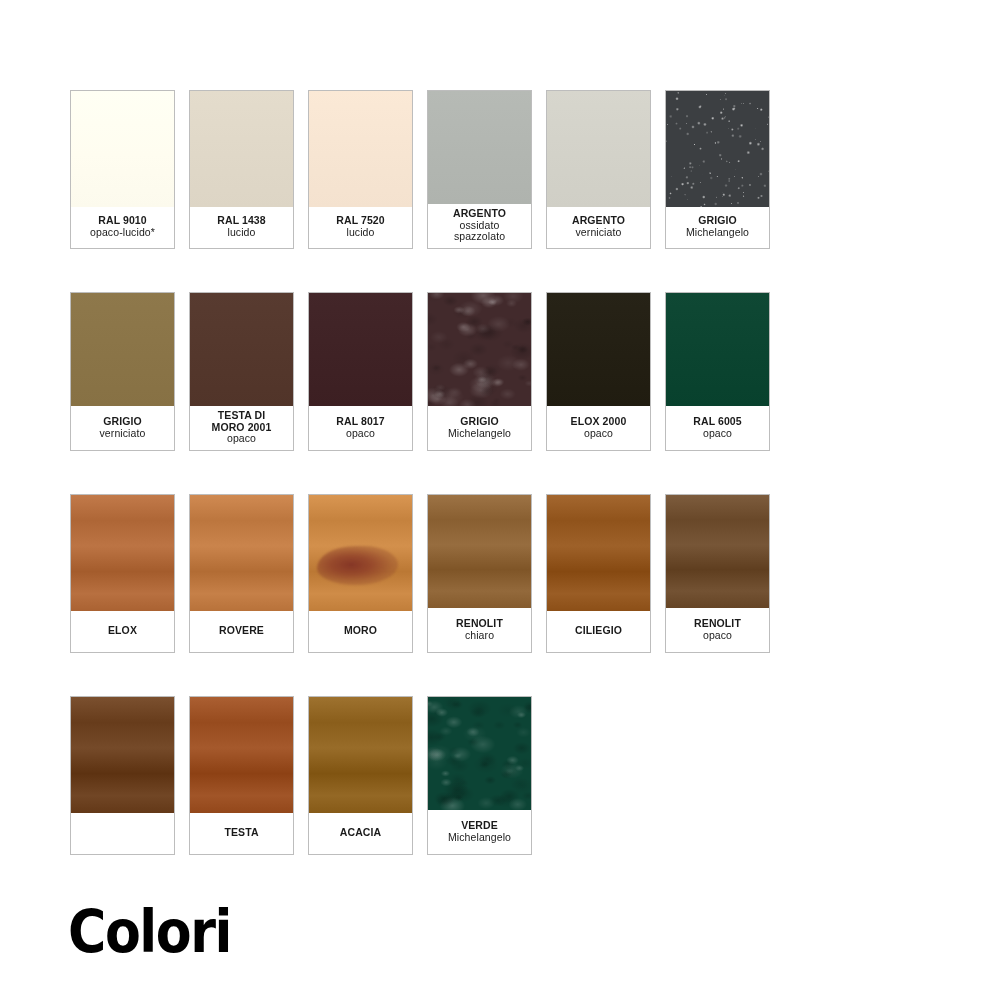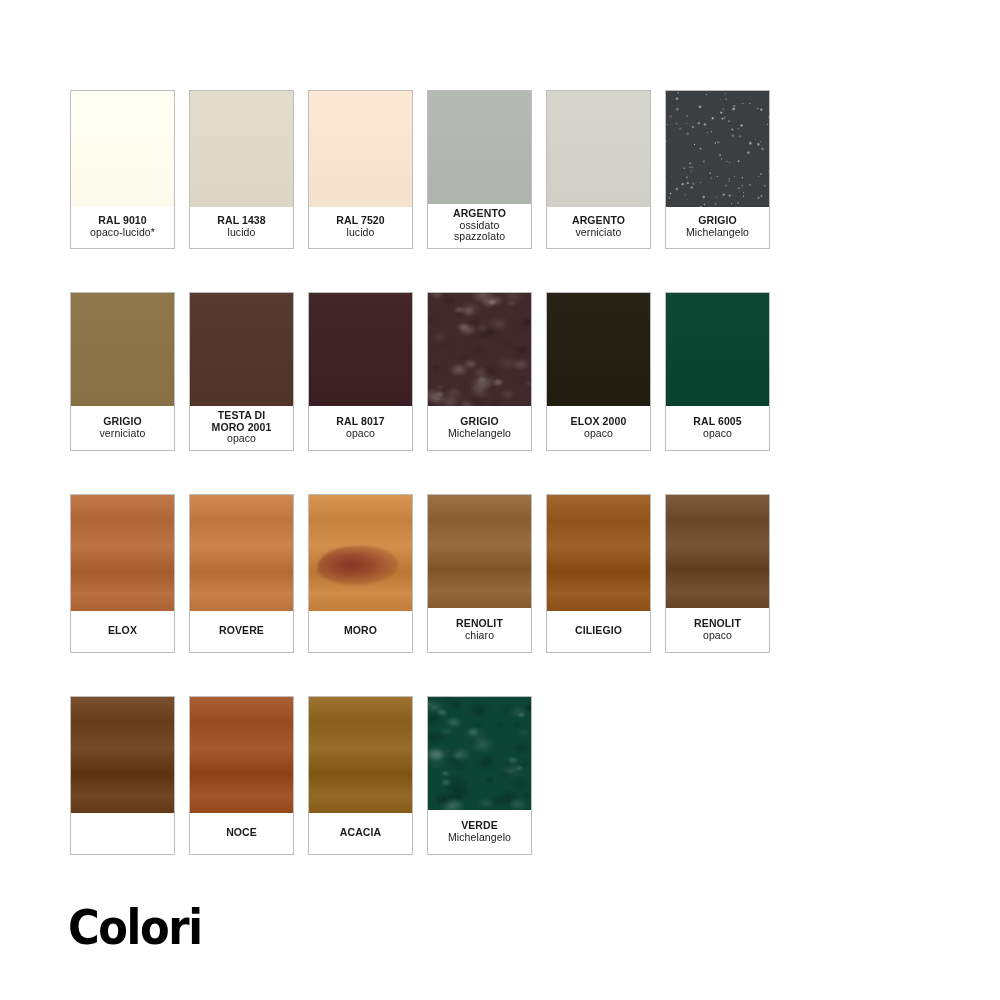--- a/index.html
+++ b/index.html
@@ -70,21 +70,21 @@
   }
   .swatch-label .lbl-line.upper {
     font-weight: 700;
   }
 
   
   #page-title {
     position: absolute;
     left: 68px;
     top: 903px;
-    font-size: 48px;
+    font-size: 58px;
     font-weight: 700;
     letter-spacing: -1.4px;
     color: #000000;
     line-height: 1;
     font-family: "DejaVu Sans", sans-serif;
     font-stretch: condensed;
   }
 </style>
 </head>
 <body>
@@ -222,21 +222,21 @@
         </div>
       </div>
     </div>
     <div class="swatch-row">
       <div class="swatch-cell" title="ROVERE">
         <div class="swatch-chip" style="height: 116px; background: linear-gradient(rgb(123, 80, 47) 0%, rgb(103, 60, 27) 22%, rgb(117, 74, 41) 44%, rgb(93, 50, 17) 66%, rgb(113, 70, 37) 85%, rgb(99, 56, 23) 100%), linear-gradient(rgba(0, 0, 0, 0) 55.26%, rgba(60, 28, 8, 0.196) 55.26%, rgba(60, 28, 8, 0.196) 56.95%, rgba(0, 0, 0, 0) 56.95%), linear-gradient(rgba(0, 0, 0, 0) 22.77%, rgba(255, 226, 180, 0.235) 22.77%, rgba(255, 226, 180, 0.235) 24.19%, rgba(0, 0, 0, 0) 24.19%), linear-gradient(rgba(0, 0, 0, 0) 90.88%, rgba(60, 28, 8, 0.086) 90.88%, rgba(60, 28, 8, 0.086) 91.36%, rgba(0, 0, 0, 0) 91.36%), linear-gradient(rgba(0, 0, 0, 0) 83.17%, rgba(255, 226, 180, 0.21) 83.17%, rgba(255, 226, 180, 0.21) 84.63%, rgba(0, 0, 0, 0) 84.63%), linear-gradient(rgba(0, 0, 0, 0) 43.47%, rgba(60, 28, 8, 0.07) 43.47%, rgba(60, 28, 8, 0.07) 44.72%, rgba(0, 0, 0, 0) 44.72%), linear-gradient(rgba(0, 0, 0, 0) 14.78%, rgba(60, 28, 8, 0.192) 14.78%, rgba(60, 28, 8, 0.192) 16.16%, rgba(0, 0, 0, 0) 16.16%), linear-gradient(rgba(0, 0, 0, 0) 31.71%, rgba(255, 226, 180, 0.157) 31.71%, rgba(255, 226, 180, 0.157) 32.62%, rgba(0, 0, 0, 0) 32.62%), linear-gradient(rgba(0, 0, 0, 0) 27.82%, rgba(60, 28, 8, 0.247) 27.82%, rgba(60, 28, 8, 0.247) 29.08%, rgba(0, 0, 0, 0) 29.08%), linear-gradient(rgba(0, 0, 0, 0) 84.4%, rgba(60, 28, 8, 0.13) 84.4%, rgba(60, 28, 8, 0.13) 85.83%, rgba(0, 0, 0, 0) 85.83%), linear-gradient(rgba(0, 0, 0, 0) 72.42%, rgba(60, 28, 8, 0.184) 72.42%, rgba(60, 28, 8, 0.184) 72.79%, rgba(0, 0, 0, 0) 72.79%), linear-gradient(rgba(0, 0, 0, 0) 64.06%, rgba(60, 28, 8, 0.26) 64.06%, rgba(60, 28, 8, 0.26) 64.43%, rgba(0, 0, 0, 0) 64.43%), linear-gradient(rgba(0, 0, 0, 0) 15.38%, rgba(60, 28, 8, 0.086) 15.38%, rgba(60, 28, 8, 0.086) 15.81%, rgba(0, 0, 0, 0) 15.81%), linear-gradient(rgba(0, 0, 0, 0) 46.87%, rgba(255, 226, 180, 0.19) 46.87%, rgba(255, 226, 180, 0.19) 47.94%, rgba(0, 0, 0, 0) 47.94%), linear-gradient(rgba(0, 0, 0, 0) 73.15%, rgba(255, 226, 180, 0.12) 73.15%, rgba(255, 226, 180, 0.12) 74.36%, rgba(0, 0, 0, 0) 74.36%), linear-gradient(rgba(0, 0, 0, 0) 58.74%, rgba(60, 28, 8, 0.25) 58.74%, rgba(60, 28, 8, 0.25) 59.7%, rgba(0, 0, 0, 0) 59.7%), linear-gradient(rgba(0, 0, 0, 0) 1.09%, rgba(255, 226, 180, 0.11) 1.09%, rgba(255, 226, 180, 0.11) 2.66%, rgba(0, 0, 0, 0) 2.66%), linear-gradient(rgba(0, 0, 0, 0) 67.75%, rgba(255, 226, 180, 0.26) 67.75%, rgba(255, 226, 180, 0.26) 68.94%, rgba(0, 0, 0, 0) 68.94%), linear-gradient(rgba(0, 0, 0, 0) 39.01%, rgba(60, 28, 8, 0.133) 39.01%, rgba(60, 28, 8, 0.133) 39.84%, rgba(0, 0, 0, 0) 39.84%), linear-gradient(rgba(0, 0, 0, 0) 32.75%, rgba(255, 226, 180, 0.067) 32.75%, rgba(255, 226, 180, 0.067) 33.5%, rgba(0, 0, 0, 0) 33.5%), linear-gradient(rgba(0, 0, 0, 0) 12.91%, rgba(60, 28, 8, 0.24) 12.91%, rgba(60, 28, 8, 0.24) 13.74%, rgba(0, 0, 0, 0) 13.74%), linear-gradient(rgba(0, 0, 0, 0) 8.25%, rgba(60, 28, 8, 0.067) 8.25%, rgba(60, 28, 8, 0.067) 8.9%, rgba(0, 0, 0, 0) 8.9%), linear-gradient(rgba(0, 0, 0, 0) 92.95%, rgba(60, 28, 8, 0.09) 92.95%, rgba(60, 28, 8, 0.09) 94.9%, rgba(0, 0, 0, 0) 94.9%), linear-gradient(rgba(0, 0, 0, 0) 5.55%, rgba(255, 226, 180, 0.106) 5.55%, rgba(255, 226, 180, 0.106) 6.25%, rgba(0, 0, 0, 0) 6.25%), linear-gradient(rgba(0, 0, 0, 0) 7.8%, rgba(60, 28, 8, 0.12) 7.8%, rgba(60, 28, 8, 0.12) 9.03%, rgba(0, 0, 0, 0) 9.03%), linear-gradient(rgba(0, 0, 0, 0) 10.12%, rgba(255, 226, 180, 0.13) 10.12%, rgba(255, 226, 180, 0.13) 11.6%, rgba(0, 0, 0, 0) 11.6%), linear-gradient(rgba(0, 0, 0, 0) 15.04%, rgba(60, 28, 8, 0.22) 15.04%, rgba(60, 28, 8, 0.22) 15.78%, rgba(0, 0, 0, 0) 15.78%), linear-gradient(rgba(0, 0, 0, 0) 55.26%, rgba(60, 28, 8, 0.106) 55.26%, rgba(60, 28, 8, 0.106) 55.7%, rgba(0, 0, 0, 0) 55.7%), linear-gradient(rgba(0, 0, 0, 0) 27.99%, rgba(60, 28, 8, 0.165) 27.99%, rgba(60, 28, 8, 0.165) 29.85%, rgba(0, 0, 0, 0) 29.85%), linear-gradient(rgba(0, 0, 0, 0) 51.95%, rgba(60, 28, 8, 0.157) 51.95%, rgba(60, 28, 8, 0.157) 53.3%, rgba(0, 0, 0, 0) 53.3%), linear-gradient(rgba(0, 0, 0, 0) 98.71%, rgba(60, 28, 8, 0.18) 98.71%, rgba(60, 28, 8, 0.18) 100.5%, rgba(0, 0, 0, 0) 100.5%), linear-gradient(rgba(0, 0, 0, 0) 74.98%, rgba(255, 226, 180, 0.18) 74.98%, rgba(255, 226, 180, 0.18) 76.81%, rgba(0, 0, 0, 0) 76.81%), linear-gradient(rgba(0, 0, 0, 0) 57.22%, rgba(60, 28, 8, 0.204) 57.22%, rgba(60, 28, 8, 0.204) 58.91%, rgba(0, 0, 0, 0) 58.91%), linear-gradient(rgba(0, 0, 0, 0) 5.37%, rgba(255, 226, 180, 0.114) 5.37%, rgba(255, 226, 180, 0.114) 5.88%, rgba(0, 0, 0, 0) 5.88%), linear-gradient(rgba(0, 0, 0, 0) 7.05%, rgba(255, 226, 180, 0.133) 7.05%, rgba(255, 226, 180, 0.133) 8%, rgba(0, 0, 0, 0) 8%) rgb(107, 64, 31);"></div>
       </div>
       <div class="swatch-cell" title="NOCE">
         <div class="swatch-chip" style="height: 116px; background: linear-gradient(rgb(171, 95, 50) 0%, rgb(151, 75, 30) 22%, rgb(165, 89, 44) 44%, rgb(141, 65, 20) 66%, rgb(161, 85, 40) 85%, rgb(147, 71, 26) 100%), linear-gradient(rgba(0, 0, 0, 0) 62.17%, rgba(60, 28, 8, 0.227) 62.17%, rgba(60, 28, 8, 0.227) 62.71%, rgba(0, 0, 0, 0) 62.71%), linear-gradient(rgba(0, 0, 0, 0) 97.4%, rgba(60, 28, 8, 0.24) 97.4%, rgba(60, 28, 8, 0.24) 99.02%, rgba(0, 0, 0, 0) 99.02%), linear-gradient(rgba(0, 0, 0, 0) 42.39%, rgba(60, 28, 8, 0.09) 42.39%, rgba(60, 28, 8, 0.09) 42.77%, rgba(0, 0, 0, 0) 42.77%), linear-gradient(rgba(0, 0, 0, 0) 59.59%, rgba(255, 226, 180, 0.21) 59.59%, rgba(255, 226, 180, 0.21) 60.15%, rgba(0, 0, 0, 0) 60.15%), linear-gradient(rgba(0, 0, 0, 0) 26.29%, rgba(255, 226, 180, 0.16) 26.29%, rgba(255, 226, 180, 0.16) 28.13%, rgba(0, 0, 0, 0) 28.13%), linear-gradient(rgba(0, 0, 0, 0) 86.56%, rgba(60, 28, 8, 0.165) 86.56%, rgba(60, 28, 8, 0.165) 88.01%, rgba(0, 0, 0, 0) 88.01%), linear-gradient(rgba(0, 0, 0, 0) 98.97%, rgba(255, 226, 180, 0.26) 98.97%, rgba(255, 226, 180, 0.26) 99.39%, rgba(0, 0, 0, 0) 99.39%), linear-gradient(rgba(0, 0, 0, 0) 50.43%, rgba(60, 28, 8, 0.118) 50.43%, rgba(60, 28, 8, 0.118) 50.89%, rgba(0, 0, 0, 0) 50.89%), linear-gradient(rgba(0, 0, 0, 0) 31.5%, rgba(255, 226, 180, 0.184) 31.5%, rgba(255, 226, 180, 0.184) 32.97%, rgba(0, 0, 0, 0) 32.97%), linear-gradient(rgba(0, 0, 0, 0) 93.37%, rgba(60, 28, 8, 0.243) 93.37%, rgba(60, 28, 8, 0.243) 94.42%, rgba(0, 0, 0, 0) 94.42%), linear-gradient(rgba(0, 0, 0, 0) 31.92%, rgba(60, 28, 8, 0.14) 31.92%, rgba(60, 28, 8, 0.14) 33.84%, rgba(0, 0, 0, 0) 33.84%), linear-gradient(rgba(0, 0, 0, 0) 69.18%, rgba(60, 28, 8, 0.192) 69.18%, rgba(60, 28, 8, 0.192) 71.11%, rgba(0, 0, 0, 0) 71.11%), linear-gradient(rgba(0, 0, 0, 0) 27.4%, rgba(255, 226, 180, 0.18) 27.4%, rgba(255, 226, 180, 0.18) 28.51%, rgba(0, 0, 0, 0) 28.51%), linear-gradient(rgba(0, 0, 0, 0) 16.18%, rgba(60, 28, 8, 0.09) 16.18%, rgba(60, 28, 8, 0.09) 17.04%, rgba(0, 0, 0, 0) 17.04%), linear-gradient(rgba(0, 0, 0, 0) 77.8%, rgba(255, 226, 180, 0.24) 77.8%, rgba(255, 226, 180, 0.24) 79.65%, rgba(0, 0, 0, 0) 79.65%), linear-gradient(rgba(0, 0, 0, 0) 61.29%, rgba(60, 28, 8, 0.14) 61.29%, rgba(60, 28, 8, 0.14) 61.73%, rgba(0, 0, 0, 0) 61.73%), linear-gradient(rgba(0, 0, 0, 0) 20.32%, rgba(60, 28, 8, 0.26) 20.32%, rgba(60, 28, 8, 0.26) 20.98%, rgba(0, 0, 0, 0) 20.98%), linear-gradient(rgba(0, 0, 0, 0) 55.39%, rgba(60, 28, 8, 0.098) 55.39%, rgba(60, 28, 8, 0.098) 56.34%, rgba(0, 0, 0, 0) 56.34%), linear-gradient(rgba(0, 0, 0, 0) 45.53%, rgba(60, 28, 8, 0.247) 45.53%, rgba(60, 28, 8, 0.247) 47.4%, rgba(0, 0, 0, 0) 47.4%), linear-gradient(rgba(0, 0, 0, 0) 39.91%, rgba(255, 226, 180, 0.196) 39.91%, rgba(255, 226, 180, 0.196) 41.41%, rgba(0, 0, 0, 0) 41.41%), linear-gradient(rgba(0, 0, 0, 0) 4.57%, rgba(60, 28, 8, 0.224) 4.57%, rgba(60, 28, 8, 0.224) 6.12%, rgba(0, 0, 0, 0) 6.12%), linear-gradient(rgba(0, 0, 0, 0) 44.7%, rgba(60, 28, 8, 0.243) 44.7%, rgba(60, 28, 8, 0.243) 45.81%, rgba(0, 0, 0, 0) 45.81%), linear-gradient(rgba(0, 0, 0, 0) 47.64%, rgba(255, 226, 180, 0.06) 47.64%, rgba(255, 226, 180, 0.06) 48%, rgba(0, 0, 0, 0) 48%), linear-gradient(rgba(0, 0, 0, 0) 17.11%, rgba(60, 28, 8, 0.118) 17.11%, rgba(60, 28, 8, 0.118) 18.72%, rgba(0, 0, 0, 0) 18.72%), linear-gradient(rgba(0, 0, 0, 0) 93.72%, rgba(60, 28, 8, 0.13) 93.72%, rgba(60, 28, 8, 0.13) 94.09%, rgba(0, 0, 0, 0) 94.09%), linear-gradient(rgba(0, 0, 0, 0) 82.35%, rgba(255, 226, 180, 0.216) 82.35%, rgba(255, 226, 180, 0.216) 83.32%, rgba(0, 0, 0, 0) 83.32%), linear-gradient(rgba(0, 0, 0, 0) 31.53%, rgba(255, 226, 180, 0.094) 31.53%, rgba(255, 226, 180, 0.094) 32.1%, rgba(0, 0, 0, 0) 32.1%), linear-gradient(rgba(0, 0, 0, 0) 35.12%, rgba(255, 226, 180, 0.216) 35.12%, rgba(255, 226, 180, 0.216) 36.27%, rgba(0, 0, 0, 0) 36.27%), linear-gradient(rgba(0, 0, 0, 0) 51.8%, rgba(60, 28, 8, 0.204) 51.8%, rgba(60, 28, 8, 0.204) 53.65%, rgba(0, 0, 0, 0) 53.65%), linear-gradient(rgba(0, 0, 0, 0) 62.41%, rgba(255, 226, 180, 0.2) 62.41%, rgba(255, 226, 180, 0.2) 64.08%, rgba(0, 0, 0, 0) 64.08%), linear-gradient(rgba(0, 0, 0, 0) 10.7%, rgba(255, 226, 180, 0.125) 10.7%, rgba(255, 226, 180, 0.125) 11.8%, rgba(0, 0, 0, 0) 11.8%), linear-gradient(rgba(0, 0, 0, 0) 97.63%, rgba(60, 28, 8, 0.137) 97.63%, rgba(60, 28, 8, 0.137) 98.89%, rgba(0, 0, 0, 0) 98.89%), linear-gradient(rgba(0, 0, 0, 0) 24.6%, rgba(255, 226, 180, 0.067) 24.6%, rgba(255, 226, 180, 0.067) 25.88%, rgba(0, 0, 0, 0) 25.88%), linear-gradient(rgba(0, 0, 0, 0) 5.97%, rgba(255, 226, 180, 0.118) 5.97%, rgba(255, 226, 180, 0.118) 7.17%, rgba(0, 0, 0, 0) 7.17%) rgb(155, 79, 34);"></div>
         <div class="swatch-label">
-          <span class="lbl-line upper">NOCE</span>
+          <span class="lbl-line upper">TESTA</span>
         </div>
       </div>
       <div class="swatch-cell" title="ACACIA">
         <div class="swatch-chip" style="height: 116px; background: linear-gradient(rgb(158, 114, 47) 0%, rgb(138, 94, 27) 22%, rgb(152, 108, 41) 44%, rgb(128, 84, 17) 66%, rgb(148, 104, 37) 85%, rgb(134, 90, 23) 100%), linear-gradient(rgba(0, 0, 0, 0) 69.07%, rgba(255, 226, 180, 0.255) 69.07%, rgba(255, 226, 180, 0.255) 70.06%, rgba(0, 0, 0, 0) 70.06%), linear-gradient(rgba(0, 0, 0, 0) 72.03%, rgba(60, 28, 8, 0.243) 72.03%, rgba(60, 28, 8, 0.243) 73.84%, rgba(0, 0, 0, 0) 73.84%), linear-gradient(rgba(0, 0, 0, 0) 93.9%, rgba(60, 28, 8, 0.098) 93.9%, rgba(60, 28, 8, 0.098) 95.78%, rgba(0, 0, 0, 0) 95.78%), linear-gradient(rgba(0, 0, 0, 0) 36%, rgba(60, 28, 8, 0.216) 36%, rgba(60, 28, 8, 0.216) 37.27%, rgba(0, 0, 0, 0) 37.27%), linear-gradient(rgba(0, 0, 0, 0) 9.11%, rgba(60, 28, 8, 0.255) 9.11%, rgba(60, 28, 8, 0.255) 9.95%, rgba(0, 0, 0, 0) 9.95%), linear-gradient(rgba(0, 0, 0, 0) 58.34%, rgba(255, 226, 180, 0.133) 58.34%, rgba(255, 226, 180, 0.133) 59.86%, rgba(0, 0, 0, 0) 59.86%), linear-gradient(rgba(0, 0, 0, 0) 66.22%, rgba(255, 226, 180, 0.14) 66.22%, rgba(255, 226, 180, 0.14) 67.77%, rgba(0, 0, 0, 0) 67.77%), linear-gradient(rgba(0, 0, 0, 0) 73.05%, rgba(60, 28, 8, 0.208) 73.05%, rgba(60, 28, 8, 0.208) 74.29%, rgba(0, 0, 0, 0) 74.29%), linear-gradient(rgba(0, 0, 0, 0) 78.61%, rgba(255, 226, 180, 0.24) 78.61%, rgba(255, 226, 180, 0.24) 80.11%, rgba(0, 0, 0, 0) 80.11%), linear-gradient(rgba(0, 0, 0, 0) 14.31%, rgba(60, 28, 8, 0.082) 14.31%, rgba(60, 28, 8, 0.082) 16.05%, rgba(0, 0, 0, 0) 16.05%), linear-gradient(rgba(0, 0, 0, 0) 99.77%, rgba(255, 226, 180, 0.243) 99.77%, rgba(255, 226, 180, 0.243) 101.64%, rgba(0, 0, 0, 0) 101.64%), linear-gradient(rgba(0, 0, 0, 0) 22.97%, rgba(255, 226, 180, 0.075) 22.97%, rgba(255, 226, 180, 0.075) 24.81%, rgba(0, 0, 0, 0) 24.81%), linear-gradient(rgba(0, 0, 0, 0) 7.94%, rgba(255, 226, 180, 0.173) 7.94%, rgba(255, 226, 180, 0.173) 9.07%, rgba(0, 0, 0, 0) 9.07%), linear-gradient(rgba(0, 0, 0, 0) 59.2%, rgba(60, 28, 8, 0.06) 59.2%, rgba(60, 28, 8, 0.06) 59.73%, rgba(0, 0, 0, 0) 59.73%), linear-gradient(rgba(0, 0, 0, 0) 96.86%, rgba(60, 28, 8, 0.227) 96.86%, rgba(60, 28, 8, 0.227) 98%, rgba(0, 0, 0, 0) 98%), linear-gradient(rgba(0, 0, 0, 0) 21.48%, rgba(255, 226, 180, 0.173) 21.48%, rgba(255, 226, 180, 0.173) 22.4%, rgba(0, 0, 0, 0) 22.4%), linear-gradient(rgba(0, 0, 0, 0) 72.89%, rgba(60, 28, 8, 0.263) 72.89%, rgba(60, 28, 8, 0.263) 74.62%, rgba(0, 0, 0, 0) 74.62%), linear-gradient(rgba(0, 0, 0, 0) 71.76%, rgba(60, 28, 8, 0.06) 71.76%, rgba(60, 28, 8, 0.06) 72.83%, rgba(0, 0, 0, 0) 72.83%), linear-gradient(rgba(0, 0, 0, 0) 58.31%, rgba(255, 226, 180, 0.21) 58.31%, rgba(255, 226, 180, 0.21) 59.69%, rgba(0, 0, 0, 0) 59.69%), linear-gradient(rgba(0, 0, 0, 0) 66.91%, rgba(255, 226, 180, 0.153) 66.91%, rgba(255, 226, 180, 0.153) 67.48%, rgba(0, 0, 0, 0) 67.48%), linear-gradient(rgba(0, 0, 0, 0) 0.89%, rgba(60, 28, 8, 0.16) 0.89%, rgba(60, 28, 8, 0.16) 1.74%, rgba(0, 0, 0, 0) 1.74%), linear-gradient(rgba(0, 0, 0, 0) 96.44%, rgba(255, 226, 180, 0.173) 96.44%, rgba(255, 226, 180, 0.173) 98.32%, rgba(0, 0, 0, 0) 98.32%), linear-gradient(rgba(0, 0, 0, 0) 89.74%, rgba(60, 28, 8, 0.23) 89.74%, rgba(60, 28, 8, 0.23) 91.34%, rgba(0, 0, 0, 0) 91.34%), linear-gradient(rgba(0, 0, 0, 0) 26.41%, rgba(60, 28, 8, 0.118) 26.41%, rgba(60, 28, 8, 0.118) 26.81%, rgba(0, 0, 0, 0) 26.81%), linear-gradient(rgba(0, 0, 0, 0) 77.31%, rgba(60, 28, 8, 0.133) 77.31%, rgba(60, 28, 8, 0.133) 78.19%, rgba(0, 0, 0, 0) 78.19%), linear-gradient(rgba(0, 0, 0, 0) 49.67%, rgba(60, 28, 8, 0.21) 49.67%, rgba(60, 28, 8, 0.21) 50.87%, rgba(0, 0, 0, 0) 50.87%), linear-gradient(rgba(0, 0, 0, 0) 7.8%, rgba(60, 28, 8, 0.082) 7.8%, rgba(60, 28, 8, 0.082) 8.5%, rgba(0, 0, 0, 0) 8.5%), linear-gradient(rgba(0, 0, 0, 0) 42.25%, rgba(60, 28, 8, 0.267) 42.25%, rgba(60, 28, 8, 0.267) 42.69%, rgba(0, 0, 0, 0) 42.69%), linear-gradient(rgba(0, 0, 0, 0) 51.65%, rgba(255, 226, 180, 0.255) 51.65%, rgba(255, 226, 180, 0.255) 52.4%, rgba(0, 0, 0, 0) 52.4%), linear-gradient(rgba(0, 0, 0, 0) 26.11%, rgba(255, 226, 180, 0.22) 26.11%, rgba(255, 226, 180, 0.22) 27.67%, rgba(0, 0, 0, 0) 27.67%), linear-gradient(rgba(0, 0, 0, 0) 46.43%, rgba(255, 226, 180, 0.075) 46.43%, rgba(255, 226, 180, 0.075) 46.8%, rgba(0, 0, 0, 0) 46.8%), linear-gradient(rgba(0, 0, 0, 0) 38.04%, rgba(255, 226, 180, 0.07) 38.04%, rgba(255, 226, 180, 0.07) 38.88%, rgba(0, 0, 0, 0) 38.88%), linear-gradient(rgba(0, 0, 0, 0) 43.84%, rgba(60, 28, 8, 0.24) 43.84%, rgba(60, 28, 8, 0.24) 44.28%, rgba(0, 0, 0, 0) 44.28%), linear-gradient(rgba(0, 0, 0, 0) 4.89%, rgba(255, 226, 180, 0.1) 4.89%, rgba(255, 226, 180, 0.1) 6.33%, rgba(0, 0, 0, 0) 6.33%) rgb(142, 98, 31);"></div>
         <div class="swatch-label">
           <span class="lbl-line upper">ACACIA</span>
         </div>
       </div>
       <div class="swatch-cell" title="VERDE Michelangelo">
         <div class="swatch-chip" style="height: 113px; background: radial-gradient(6px 4.2px at 76% 68.6%, rgba(0, 0, 0, 0.125) 0%, rgba(0, 0, 0, 0) 100%), radial-gradient(12px 8.4px at 3.4% 35.7%, rgba(0, 0, 0, 0.192) 0%, rgba(0, 0, 0, 0) 100%), radial-gradient(5.1px 3.6px at 87% 24.7%, rgba(0, 0, 0, 0.145) 0%, rgba(0, 0, 0, 0) 100%), radial-gradient(10.1px 7.1px at 75.2% 91.9%, rgba(0, 0, 0, 0.106) 0%, rgba(0, 0, 0, 0) 100%), radial-gradient(10.4px 7.3px at 30.1% 77.3%, rgba(0, 0, 0, 0.106) 0%, rgba(0, 0, 0, 0) 100%), radial-gradient(12px 8.4px at 45.3% 32.5%, rgba(255, 255, 255, 0.06) 0%, rgba(0, 0, 0, 0) 100%), radial-gradient(6.3px 4.4px at 13.4% 13.7%, rgba(255, 255, 255, 0.19) 0%, rgba(0, 0, 0, 0) 100%), radial-gradient(6.7px 4.7px at 11.4% 35.3%, rgba(0, 0, 0, 0.118) 0%, rgba(0, 0, 0, 0) 100%), radial-gradient(9.2px 6.4px at 67.6% 91.5%, rgba(0, 0, 0, 0.173) 0%, rgba(0, 0, 0, 0) 100%), radial-gradient(9.4px 6.6px at 87.1% 95.1%, rgba(255, 255, 255, 0.13) 0%, rgba(0, 0, 0, 0) 100%), radial-gradient(4.2px 2.9px at 28.7% 52.2%, rgba(255, 255, 255, 0.1) 0%, rgba(0, 0, 0, 0) 100%), radial-gradient(4.5px 3.1px at 90.7% 15.9%, rgba(255, 255, 255, 0.173) 0%, rgba(0, 0, 0, 0) 100%), radial-gradient(11.7px 8.2px at 81.7% 65%, rgba(255, 255, 255, 0.09) 0%, rgba(0, 0, 0, 0) 100%), radial-gradient(12.7px 8.9px at 53.2% 42%, rgba(255, 255, 255, 0.133) 0%, rgba(0, 0, 0, 0) 100%), radial-gradient(10.4px 7.3px at 79.1% 87.6%, rgba(0, 0, 0, 0.19) 0%, rgba(0, 0, 0, 0) 100%), radial-gradient(8.9px 6.2px at 56.5% 93.9%, rgba(255, 255, 255, 0.09) 0%, rgba(0, 0, 0, 0) 100%), radial-gradient(6.5px 4.5px at 97.2% 87.4%, rgba(0, 0, 0, 0.125) 0%, rgba(0, 0, 0, 0) 100%), radial-gradient(6.2px 4.3px at 43.8% 39.9%, rgba(0, 0, 0, 0.14) 0%, rgba(0, 0, 0, 0) 100%), radial-gradient(7.2px 5px at 77.8% 59.5%, rgba(0, 0, 0, 0.137) 0%, rgba(0, 0, 0, 0) 100%), radial-gradient(9.8px 6.9px at 30.7% 60.9%, rgba(0, 0, 0, 0.114) 0%, rgba(0, 0, 0, 0) 100%), radial-gradient(4.6px 3.2px at 17% 67.7%, rgba(255, 255, 255, 0.184) 0%, rgba(0, 0, 0, 0) 100%), radial-gradient(5px 3.5px at 30.4% 89.2%, rgba(0, 0, 0, 0.15) 0%, rgba(0, 0, 0, 0) 100%), radial-gradient(8.6px 6px at 25.1% 22.3%, rgba(255, 255, 255, 0.173) 0%, rgba(0, 0, 0, 0) 100%), radial-gradient(10.1px 7.1px at 15.3% 89.8%, rgba(0, 0, 0, 0.19) 0%, rgba(0, 0, 0, 0) 100%), radial-gradient(6.3px 4.4px at 82.1% 55.9%, rgba(255, 255, 255, 0.176) 0%, rgba(0, 0, 0, 0) 100%), radial-gradient(11.1px 7.8px at 4.1% 50.7%, rgba(255, 255, 255, 0.137) 0%, rgba(0, 0, 0, 0) 100%), radial-gradient(4.3px 3px at 78.9% 65.8%, rgba(255, 255, 255, 0.055) 0%, rgba(0, 0, 0, 0) 100%), radial-gradient(6.6px 4.6px at 17.5% 30.2%, rgba(255, 255, 255, 0.082) 0%, rgba(0, 0, 0, 0) 100%), radial-gradient(6.7px 4.7px at 49% 25.1%, rgba(0, 0, 0, 0.098) 0%, rgba(0, 0, 0, 0) 100%), radial-gradient(9.9px 6.9px at 22.4% 3.5%, rgba(0, 0, 0, 0.06) 0%, rgba(0, 0, 0, 0) 100%), radial-gradient(9.7px 6.8px at 87.8% 13.1%, rgba(255, 255, 255, 0.09) 0%, rgba(0, 0, 0, 0) 100%), radial-gradient(10.5px 7.3px at 4.9% 50.8%, rgba(0, 0, 0, 0.09) 0%, rgba(0, 0, 0, 0) 100%), radial-gradient(10.9px 7.6px at 8.3% 57.9%, rgba(255, 255, 255, 0.05) 0%, rgba(0, 0, 0, 0) 100%), radial-gradient(6.3px 4.4px at 25.6% 47.8%, rgba(0, 0, 0, 0.082) 0%, rgba(0, 0, 0, 0) 100%), radial-gradient(5.7px 4px at 28.3% 6.6%, rgba(0, 0, 0, 0.137) 0%, rgba(0, 0, 0, 0) 100%), radial-gradient(7.8px 5.5px at 24.8% 56.7%, rgba(0, 0, 0, 0.133) 0%, rgba(0, 0, 0, 0) 100%), radial-gradient(7px 4.9px at 99% 7.8%, rgba(0, 0, 0, 0.157) 0%, rgba(0, 0, 0, 0) 100%), radial-gradient(9.7px 6.8px at 16.4% 92.3%, rgba(0, 0, 0, 0.17) 0%, rgba(0, 0, 0, 0) 100%), radial-gradient(5.6px 3.9px at 8% 13.2%, rgba(0, 0, 0, 0.05) 0%, rgba(0, 0, 0, 0) 100%), radial-gradient(6.7px 4.7px at 43.6% 30.9%, rgba(255, 255, 255, 0.165) 0%, rgba(0, 0, 0, 0) 100%), radial-gradient(7.4px 5.2px at 92.7% 31.3%, rgba(255, 255, 255, 0.06) 0%, rgba(0, 0, 0, 0) 100%), radial-gradient(9.3px 6.5px at 24.3% 89%, rgba(0, 0, 0, 0.15) 0%, rgba(0, 0, 0, 0) 100%), radial-gradient(9.6px 6.7px at 25.4% 6.7%, rgba(0, 0, 0, 0.106) 0%, rgba(0, 0, 0, 0) 100%), radial-gradient(11.6px 8.1px at 91.5% 78.6%, rgba(0, 0, 0, 0.075) 0%, rgba(0, 0, 0, 0) 100%), radial-gradient(12.4px 8.7px at 50.1% 10.4%, rgba(0, 0, 0, 0.145) 0%, rgba(0, 0, 0, 0) 100%), radial-gradient(4.7px 3.3px at 0.2% 5.8%, rgba(255, 255, 255, 0.13) 0%, rgba(0, 0, 0, 0) 100%), radial-gradient(7px 4.9px at 98.9% 10.4%, rgba(0, 0, 0, 0.165) 0%, rgba(0, 0, 0, 0) 100%), radial-gradient(5.7px 4px at 17.6% 75.6%, rgba(255, 255, 255, 0.173) 0%, rgba(0, 0, 0, 0) 100%), radial-gradient(10.8px 7.6px at 77.3% 11.6%, rgba(0, 0, 0, 0.067) 0%, rgba(0, 0, 0, 0) 100%), radial-gradient(12.9px 9px at 10.6% 50.1%, rgba(255, 255, 255, 0.075) 0%, rgba(0, 0, 0, 0) 100%), radial-gradient(9.4px 6.6px at 6% 8.9%, rgba(255, 255, 255, 0.137) 0%, rgba(0, 0, 0, 0) 100%), radial-gradient(9px 6.3px at 91% 45.3%, rgba(0, 0, 0, 0.184) 0%, rgba(0, 0, 0, 0) 100%), radial-gradient(10.8px 7.6px at 31.6% 50.7%, rgba(255, 255, 255, 0.137) 0%, rgba(0, 0, 0, 0) 100%), radial-gradient(12.7px 8.9px at 27.4% 82.6%, rgba(0, 0, 0, 0.192) 0%, rgba(0, 0, 0, 0) 100%), radial-gradient(8.1px 5.7px at 94.4% 58.7%, rgba(0, 0, 0, 0.08) 0%, rgba(0, 0, 0, 0) 100%), radial-gradient(12.3px 8.6px at 3.6% 19.4%, rgba(0, 0, 0, 0.184) 0%, rgba(0, 0, 0, 0) 100%), radial-gradient(5.5px 3.8px at 54.6% 59.8%, rgba(0, 0, 0, 0.157) 0%, rgba(0, 0, 0, 0) 100%), radial-gradient(12.3px 8.6px at 33.4% 85.9%, rgba(0, 0, 0, 0.145) 0%, rgba(0, 0, 0, 0) 100%), radial-gradient(12.9px 9px at 56.3% 59.8%, rgba(0, 0, 0, 0.106) 0%, rgba(0, 0, 0, 0) 100%), radial-gradient(9.8px 6.9px at 57.8% 55.2%, rgba(0, 0, 0, 0.153) 0%, rgba(0, 0, 0, 0) 100%), radial-gradient(4.4px 3.1px at 34.8% 75.8%, rgba(0, 0, 0, 0.067) 0%, rgba(0, 0, 0, 0) 100%), radial-gradient(10.1px 7.1px at 88.7% 76.2%, rgba(0, 0, 0, 0.055) 0%, rgba(0, 0, 0, 0) 100%), radial-gradient(10.2px 7.1px at 78.8% 66.9%, rgba(0, 0, 0, 0.08) 0%, rgba(0, 0, 0, 0) 100%), radial-gradient(8.4px 5.9px at 48.4% 14%, rgba(0, 0, 0, 0.133) 0%, rgba(0, 0, 0, 0) 100%), radial-gradient(12.7px 8.9px at 23.7% 96.3%, rgba(255, 255, 255, 0.2) 0%, rgba(0, 0, 0, 0) 100%), radial-gradient(9px 6.3px at 28.7% 72.5%, rgba(0, 0, 0, 0.094) 0%, rgba(0, 0, 0, 0) 100%), radial-gradient(9.3px 6.5px at 8.7% 51.2%, rgba(255, 255, 255, 0.208) 0%, rgba(0, 0, 0, 0) 100%), radial-gradient(6.5px 4.5px at 69.1% 24.9%, rgba(0, 0, 0, 0.118) 0%, rgba(0, 0, 0, 0) 100%), radial-gradient(6.2px 4.3px at 60.3% 73.6%, rgba(0, 0, 0, 0.196) 0%, rgba(0, 0, 0, 0) 100%), radial-gradient(4.6px 3.2px at 88.9% 62.9%, rgba(255, 255, 255, 0.145) 0%, rgba(0, 0, 0, 0) 100%) rgb(12, 68, 53);"></div>

